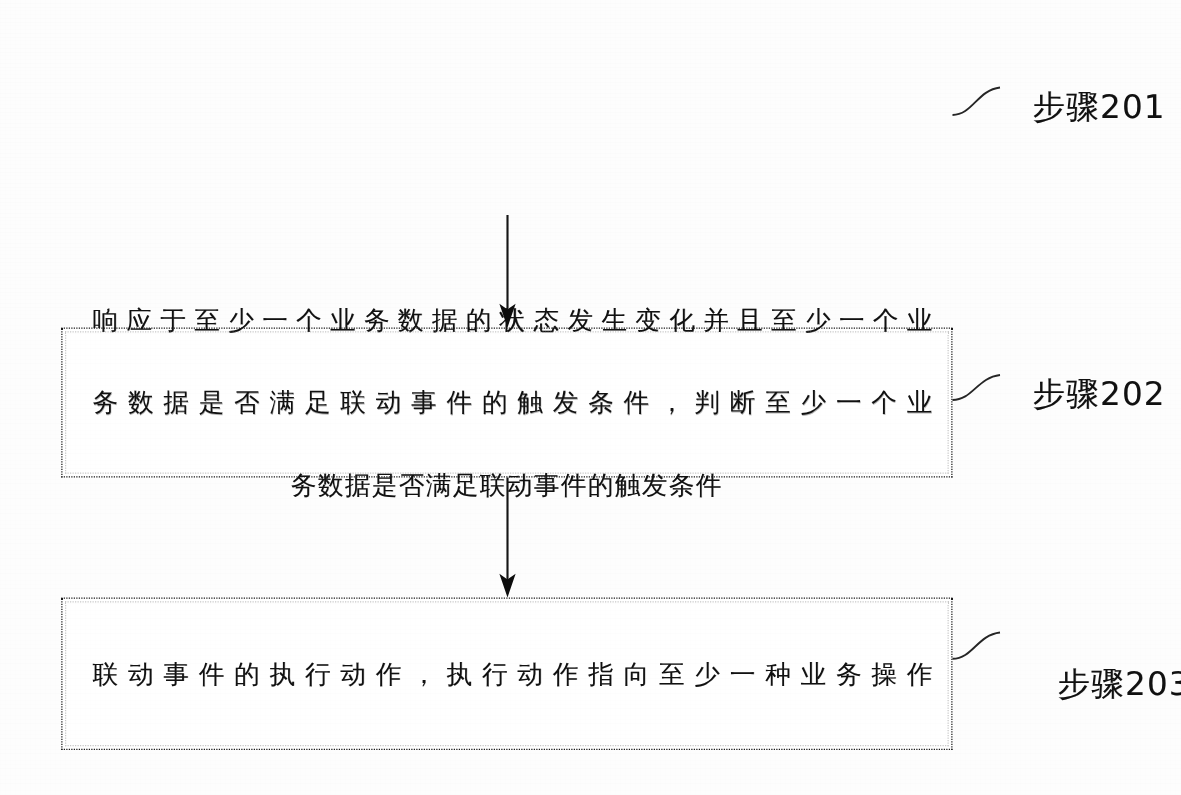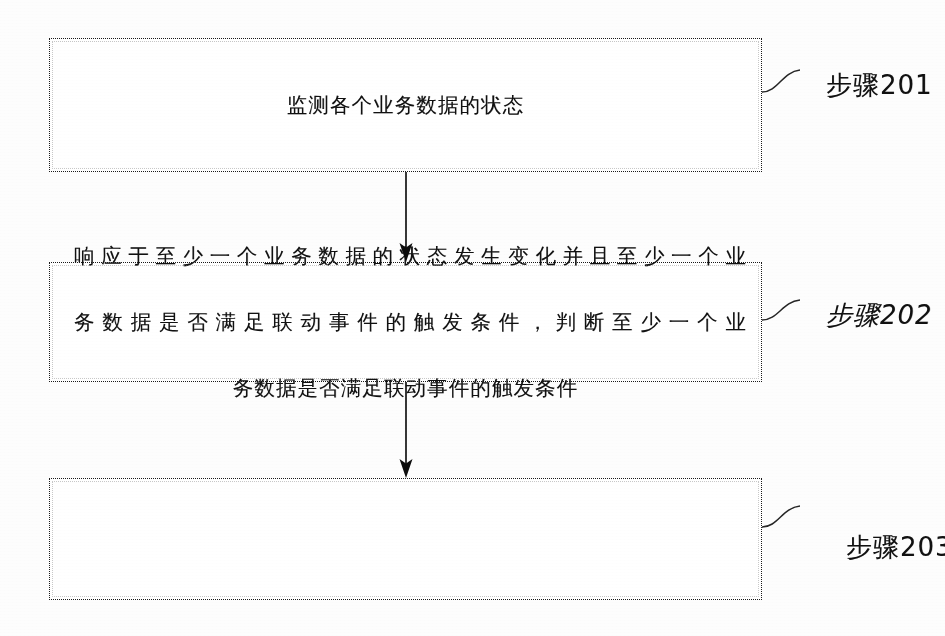--- a/index.html
+++ b/index.html
@@ -81,36 +81,32 @@
     width: 945px;
     height: 636px;
     pointer-events: none;
   }
 </style>
 </head>
 <body>
 
 <div id="figure">
 
-  <div class="step-box" id="box-step-201" style="left: 49px; top: 38px; width: 713px; height: 134px;">
-    <div class="box-text">
-      <span class="line">监测各个业务数据的状态</span>
-    </div>
-  </div>
 
   <div class="step-box" id="box-step-202" style="left: 49px; top: 262px; width: 713px; height: 120px;">
     <div class="box-text">
       <span class="line justified">响应于至少一个业务数据的状态发生变化并且至少一个业</span>
       <span class="line justified">务数据是否满足联动事件的触发条件，判断至少一个业</span>
       <span class="line">务数据是否满足联动事件的触发条件</span>
     </div>
   </div>
 
   <div class="step-box" id="box-step-203" style="left: 49px; top: 478px; width: 713px; height: 122px;">
     <div class="box-text">
+      <span class="line justified">联动事件的执行动作，执行动作指向至少一种业务操作</span>
     </div>
   </div>
 
   <svg class="overlay" viewBox="0 0 945 636">
 
     <g>
       <line x1="406" y1="172" x2="406" y2="251" stroke="#151515" stroke-width="1.7"></line>
       <polygon points="406,262 399.5,243 406,247.5 412.5,243" fill="#0d0d0d"></polygon>
     </g>
 
@@ -120,17 +116,17 @@
     </g>
 
     <path d="M 762,92 C 778,92 782,72 800,70" fill="none" stroke="#262626" stroke-width="1.5"></path>
 
     <path d="M 762,320 C 778,320 782,302 800,300" fill="none" stroke="#262626" stroke-width="1.5"></path>
 
     <path d="M 762,527 C 778,527 782,508 800,506" fill="none" stroke="#262626" stroke-width="1.5"></path>
   </svg>
 
   <div class="step-label" id="label-step-201" style="left: 826px; top: 68px;">步骤201</div>
-  <div class="step-label" id="label-step-202" style="left: 826px; top: 298px; font-style: italic;">步骤202</div>
+  <div class="step-label" id="label-step-202" style="left: 826px; top: 298px;">步骤202</div>
   <div class="step-label" id="label-step-203" style="left: 826px; top: 530px; margin-left: 20px;">步骤203</div>
 
   <div id="scan-grain"></div>
 </div>
 
 </body></html>

